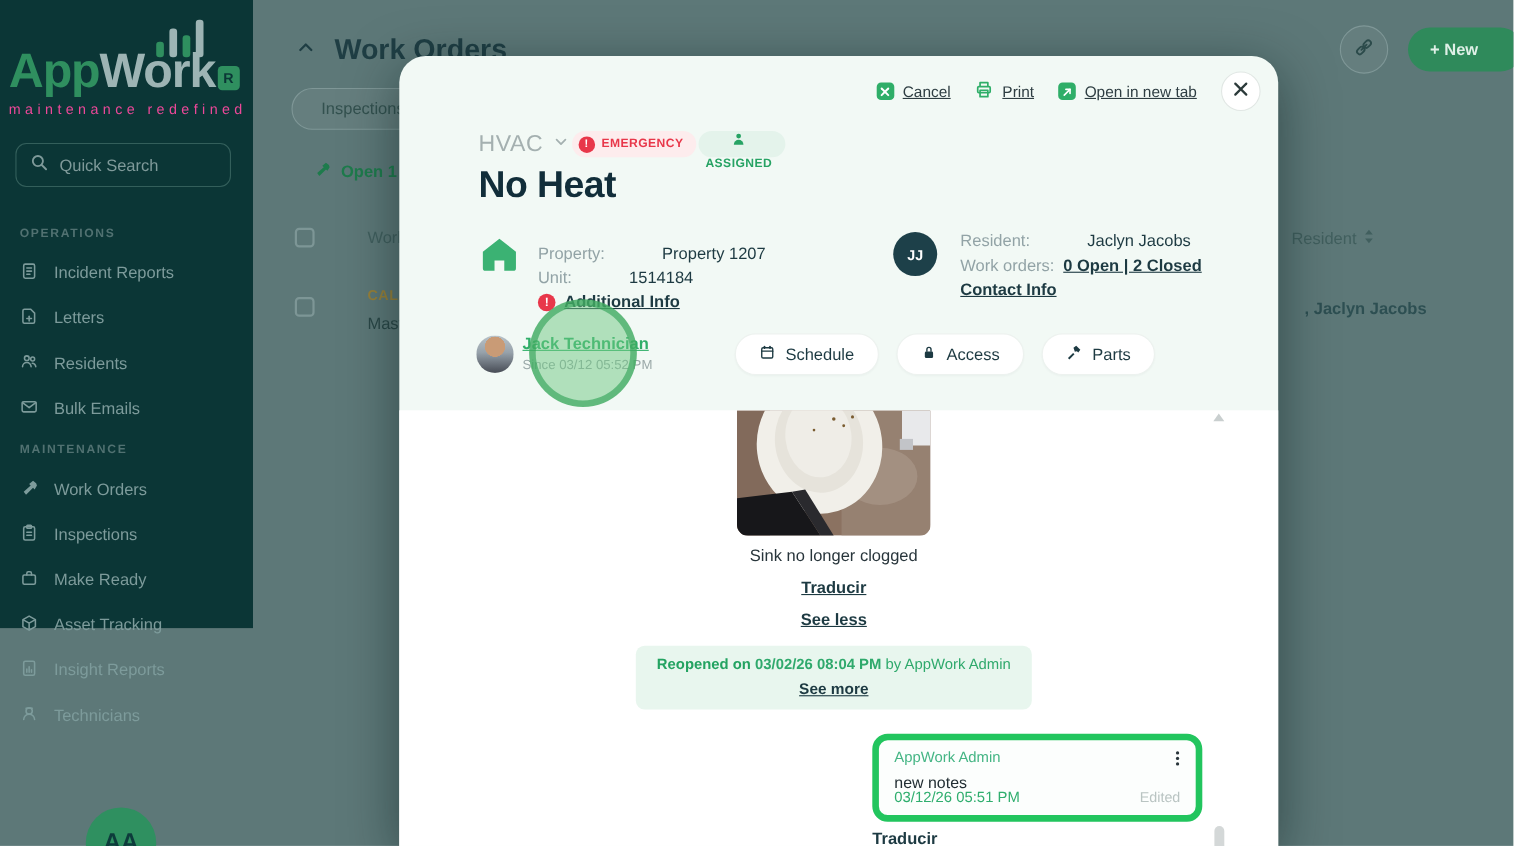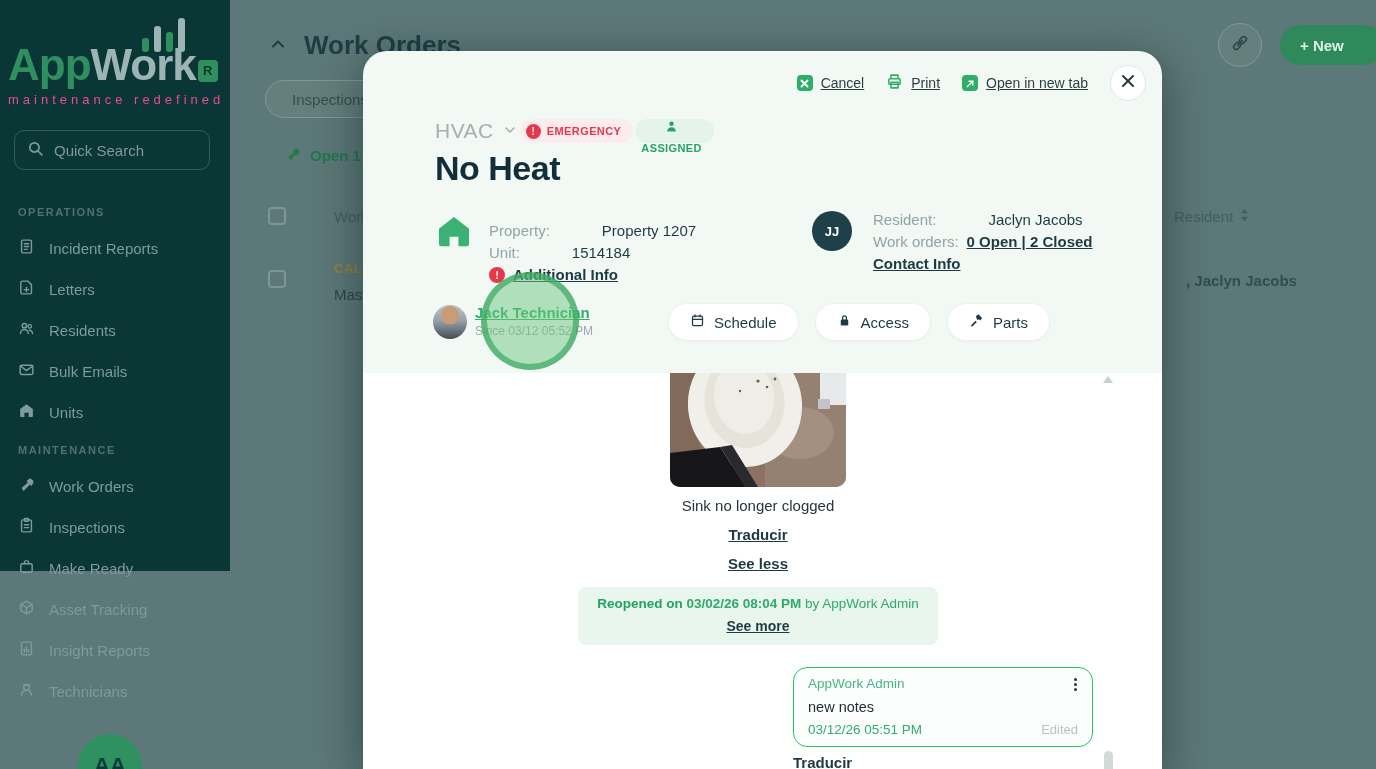--- a/index.html
+++ b/index.html
@@ -92,21 +92,21 @@
   .photo { position:absolute; left:307px; top:0; width:176px; height:114px; border-radius:0 0 10px 10px; overflow:hidden; cursor:pointer; }
   .caption { position:absolute; left:0; top:124px; width:790px; text-align:center; font-size:15px; color:#28353b; }
   .c-link { position:absolute; left:0; width:790px; text-align:center; font-size:15px; font-weight:700; color:#1d3a42; text-decoration:underline; cursor:pointer; }
   .lnk-traducir { top:153px; } .lnk-seeless { top:182px; }
   .reopen-banner { position:absolute; left:215px; top:214px; width:360px; height:58px; background:#e8f6ee; border-radius:8px; text-align:center; font-size:13.5px; }
   .rb-line1 { margin-top:9px; }
   .rb-label { color:#23a361; font-weight:700; }
   .rb-date { color:#2fa96c; font-weight:600; }
   .rb-by { color:#2fa96c; }
   .rb-more { display:inline-block; margin-top:7px; font-size:14px; font-weight:700; color:#1d3a42; text-decoration:underline; cursor:pointer; }
-  .comment-card { position:absolute; left:430px; top:294px; width:300px; height:80px; border:1px solid #22c55e; border-radius:14px; background:#fcfefd; padding:8px 14px; }
+  .comment-card { position:absolute; left:430px; top:294px; width:300px; height:80px; border:6px solid #22c55e; border-radius:14px; background:#fcfefd; padding:8px 14px; }
   .cc-author { font-size:13.5px; color:#44b584; }
   .cc-kebab { position:absolute; right:10px; top:10px; width:14px; height:16px; display:flex; flex-direction:column; align-items:center; gap:2px; cursor:pointer; }
   .cc-kebab i { width:3px; height:3px; border-radius:50%; background:#28343a; }
   .cc-text { margin-top:8px; font-size:14.5px; color:#222e33; }
   .cc-footer { position:absolute; left:14px; right:14px; bottom:9px; display:flex; justify-content:space-between; align-items:center; }
   .cc-date { font-size:13.5px; color:#2fae6e; font-weight:500; }
   .cc-edited { font-size:13px; color:#b9c4c2; }
   .comment-traducir { position:absolute; left:430px; top:381px; font-size:15px; font-weight:700; color:#1d3a42; }
 </style>
 </head>
@@ -168,26 +168,20 @@
               <path d="M16 14.5a4.5 4.5 0 0 1 4.5 4.5"></path>
             </svg></span>
         <span>Residents</span>
       </div>
       <div class="nav-item">
         <span><svg width="17" height="17" viewBox="0 0 24 24" fill="none" stroke="currentColor" stroke-width="2" stroke-linecap="round" stroke-linejoin="round">
               <rect x="3" y="6" width="18" height="13" rx="2"></rect>
               <polyline points="3.5,7 12,13.5 20.5,7"></polyline>
             </svg></span>
         <span>Bulk Emails</span>
-      </div>
-      <div class="nav-item">
-        <span><svg width="17" height="17" viewBox="0 0 24 24" fill="currentColor">
-              <path d="M12 3L3 10v10a1 1 0 0 0 1 1h5v-6h6v6h5a1 1 0 0 0 1-1V10z"></path>
-            </svg></span>
-        <span>Units</span>
       </div>
 
       <div class="nav-section" style="margin-top:18px;">MAINTENANCE</div>
 
       <div class="nav-item">
         <span><svg width="17" height="17" viewBox="0 0 24 24" fill="currentColor">
               <path d="M21 6l-4-3-5 4 2 2-9 8 3 4 9-9 2 2 3-5z"></path>
             </svg></span>
         <span>Work Orders</span>
       </div>

